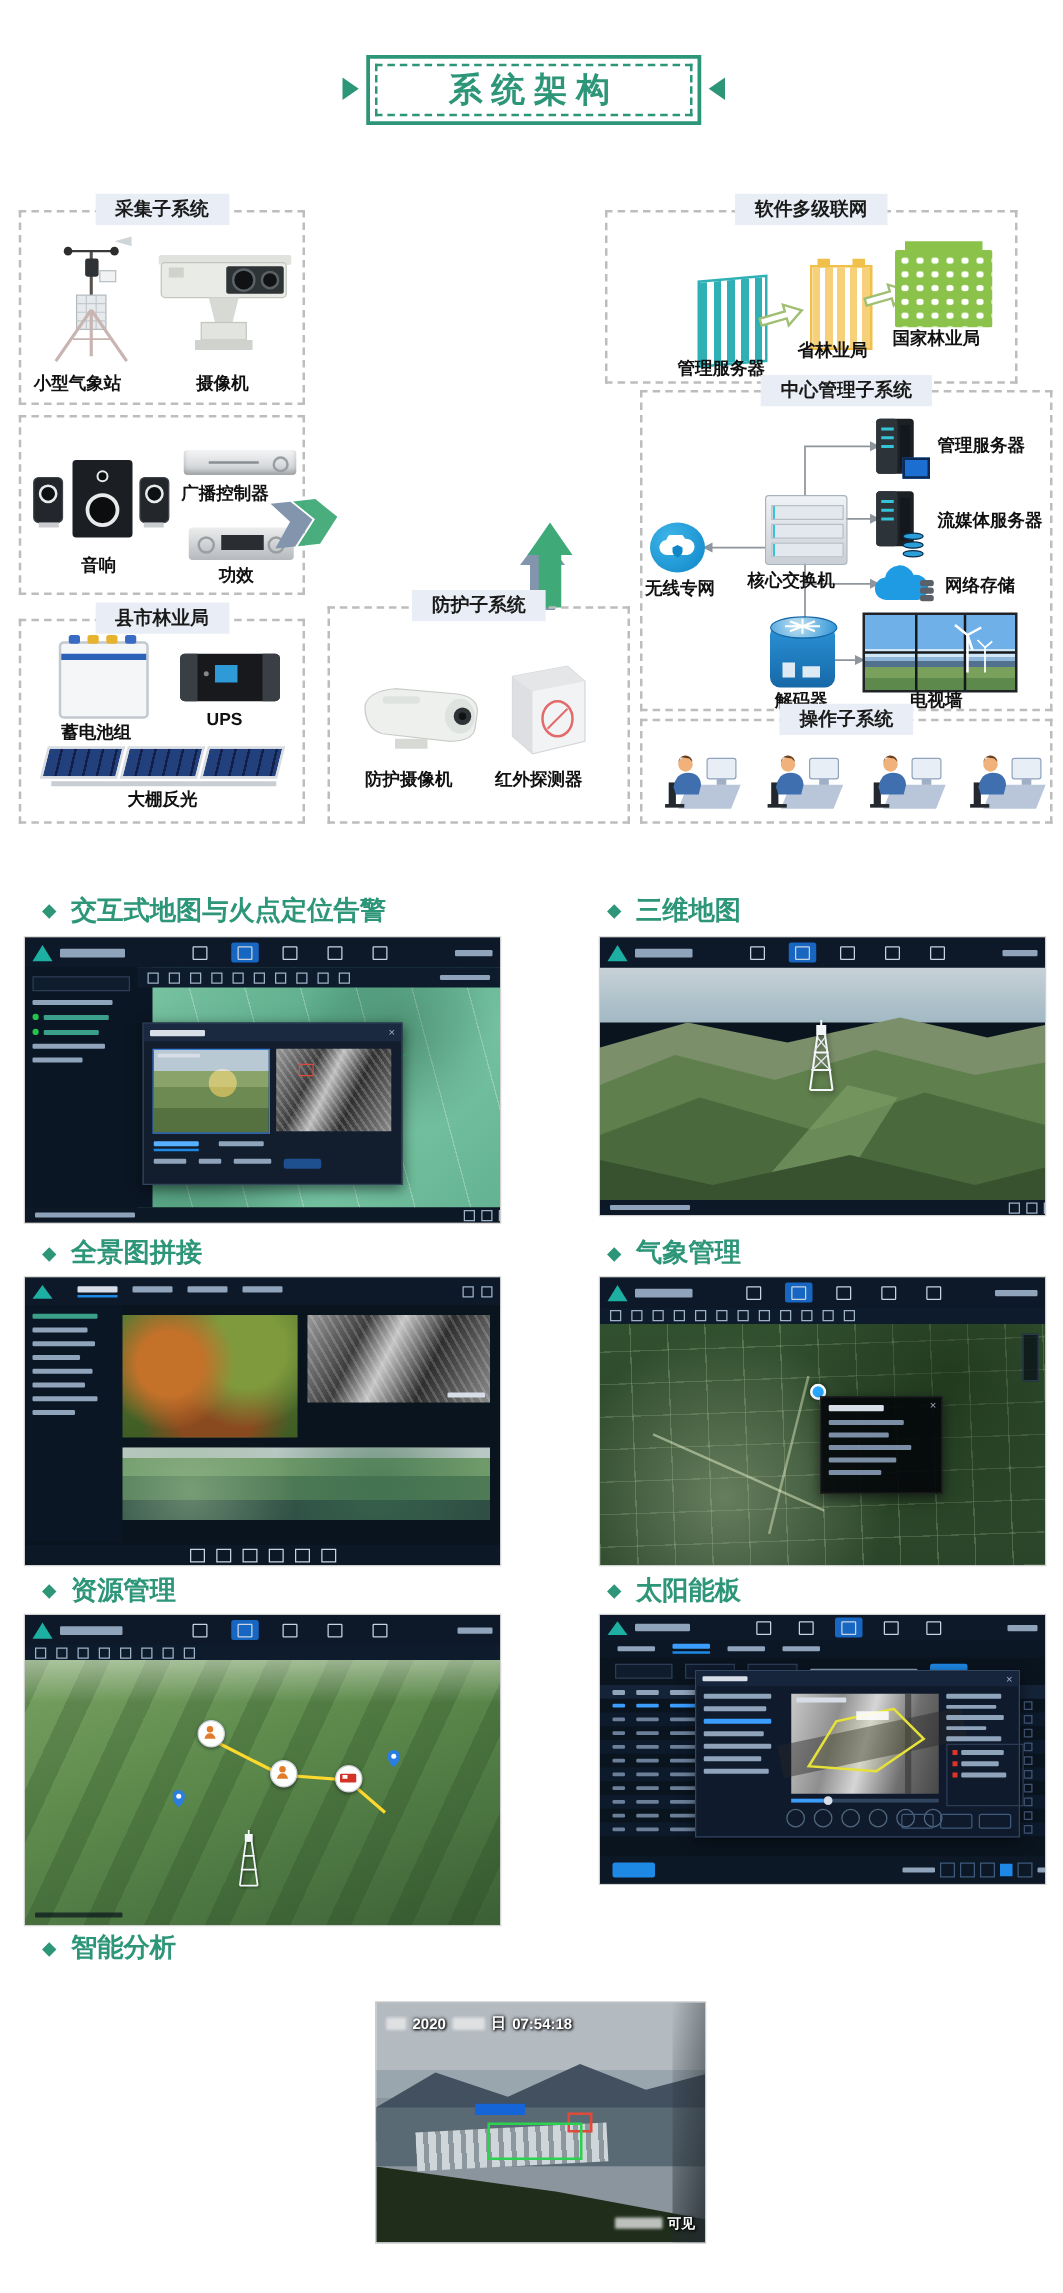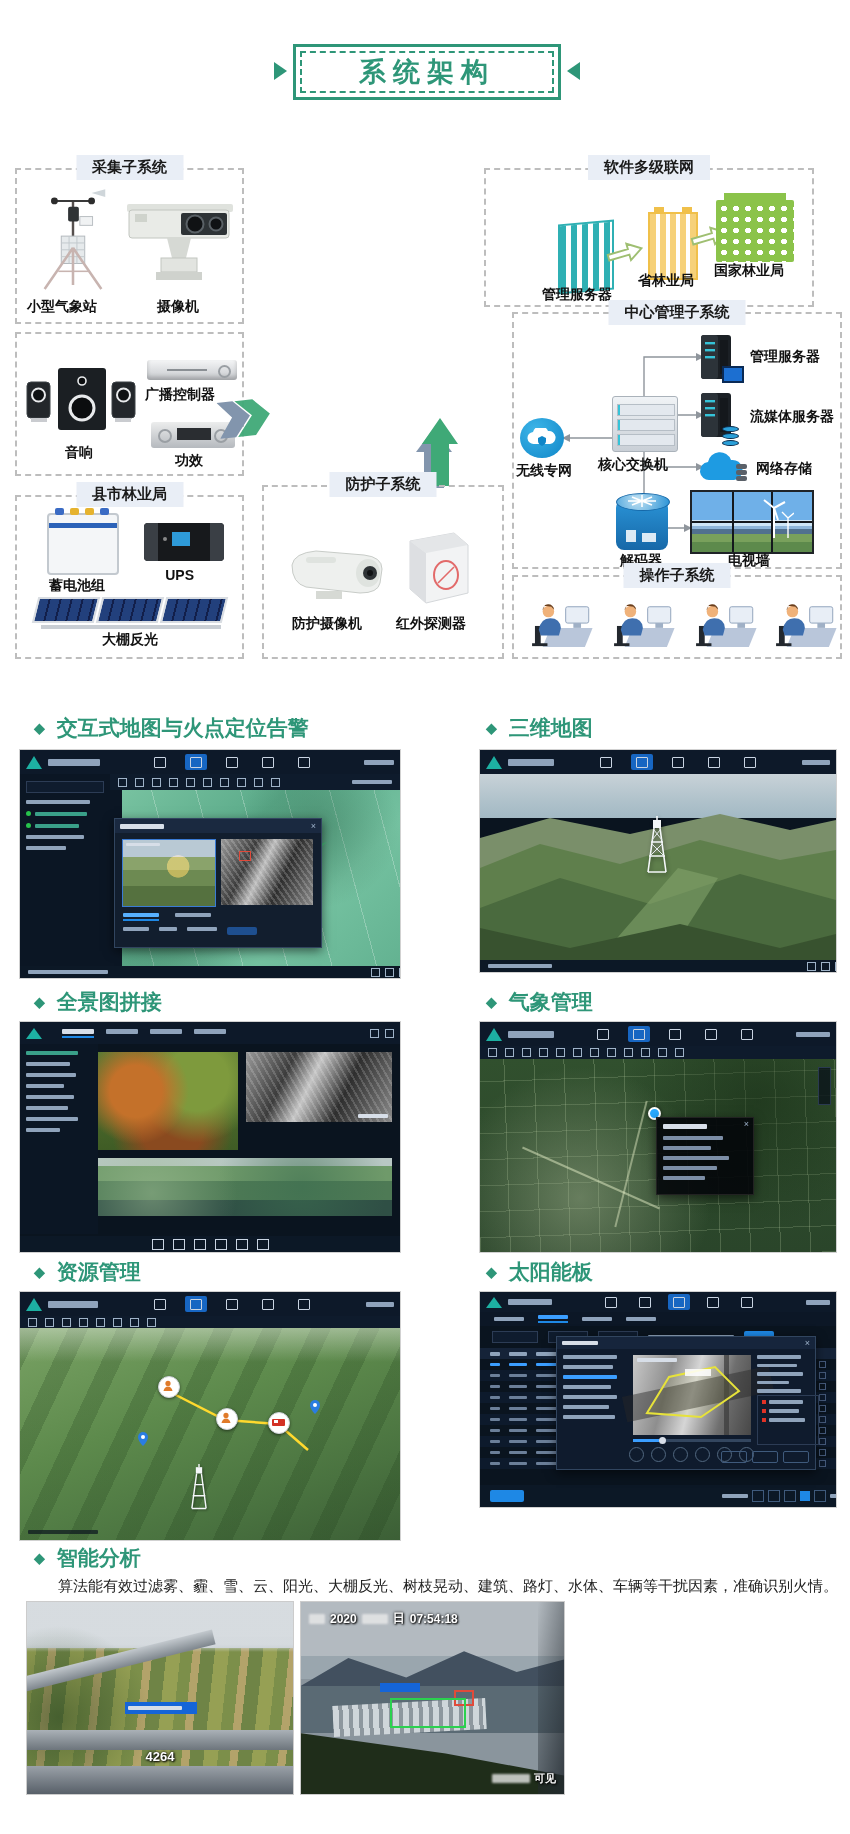--- a/index.html
+++ b/index.html
@@ -931,32 +931,21 @@
       <span style="width:10px;height:10px;border:1px solid #3f5a7c"></span>
       <span class="tb" style="width:16px;height:4px"></span>
     </span>
   </div>
 </div>
 
 <div class="fhead" style="left:34px;top:1544px">
   <span class="blt">◆</span>
   <span>智能分析</span>
 </div>
-<div class="desc" style="left:58px;top:1577px">算法能有效过滤雾、霾、雪、云、阳光、大棚反光、树枝晃动、建筑、路灯、水体、车辆等干扰因素，准确识别火情。</div>
-
-<div class="photo" style="left:27px;top:1602px;width:266px;height:192px;background:linear-gradient(#d4d9dd 0 18%,#c6ccd1 18% 24%,rgba(0,0,0,0) 24%),repeating-linear-gradient(96deg,#96a054 0 14px,#7c8f4a 14px 26px,#b3a36a 26px 34px,#6f8446 34px 48px)">
-  <div class="abs" style="inset:0;background:radial-gradient(circle at 12% 60%,rgba(30,60,25,.5),transparent 35%),linear-gradient(rgba(215,220,224,.9) 0 22%,transparent 26%)"></div>
-  <div class="abs" style="left:-30px;top:54px;width:220px;height:15px;background:linear-gradient(#c2c8cd,#7e868d);transform:rotate(-14deg)"></div>
-  <div class="abs" style="left:0;bottom:44px;width:100%;height:20px;background:linear-gradient(#aab1b7,#6d757c)"></div>
-  <div class="abs" style="left:0;bottom:0;width:100%;height:28px;background:linear-gradient(#9aa1a8,#586069)"></div>
-  <div class="btag" style="left:98px;top:100px;width:66px;height:12px;display:flex;align-items:center;padding:0 3px">
-        <span class="tb tbw" style="width:54px;height:4px"></span>
-      </div>
-  <div class="cap" style="left:0;right:0;bottom:30px;text-align:center">4264</div>
-</div>
+
 
 <div class="photo" style="left:301px;top:1602px;width:263px;height:192px;background:linear-gradient(#b3bac0 0 28%,#9aa6ae 28% 40%,#8a959d 40%)">
   <div class="abs" style="left:0;top:22%;width:100%;height:36%;background:#42505f;clip-path:polygon(0 60%,18% 20%,40% 48%,62% 10%,82% 40%,100% 22%,100% 100%,0 100%)"></div>
   <div class="abs" style="left:0;top:44%;width:100%;height:24%;background:#5a6a74"></div>
   <div class="abs" style="left:12%;top:52%;width:58%;height:16%;background:repeating-linear-gradient(90deg,#cfd6da 0 6px,#8d979e 6px 10px);transform:rotate(-3deg)"></div>
   <div class="abs" style="left:0;bottom:0;width:100%;height:44%;background:#1f2d1a;clip-path:polygon(0 100%,0 28%,55% 52%,100% 78%,100% 100%)"></div>
   <div class="abs" style="right:0;top:0;width:10%;height:100%;background:linear-gradient(100deg,transparent,rgba(35,42,48,.85))"></div>
   <div class="cap" style="left:8px;top:8px;display:flex;gap:5px;align-items:center;font-size:12px">
     <span class="blur" style="width:16px;height:10px"></span>
     <span>2020</span>

